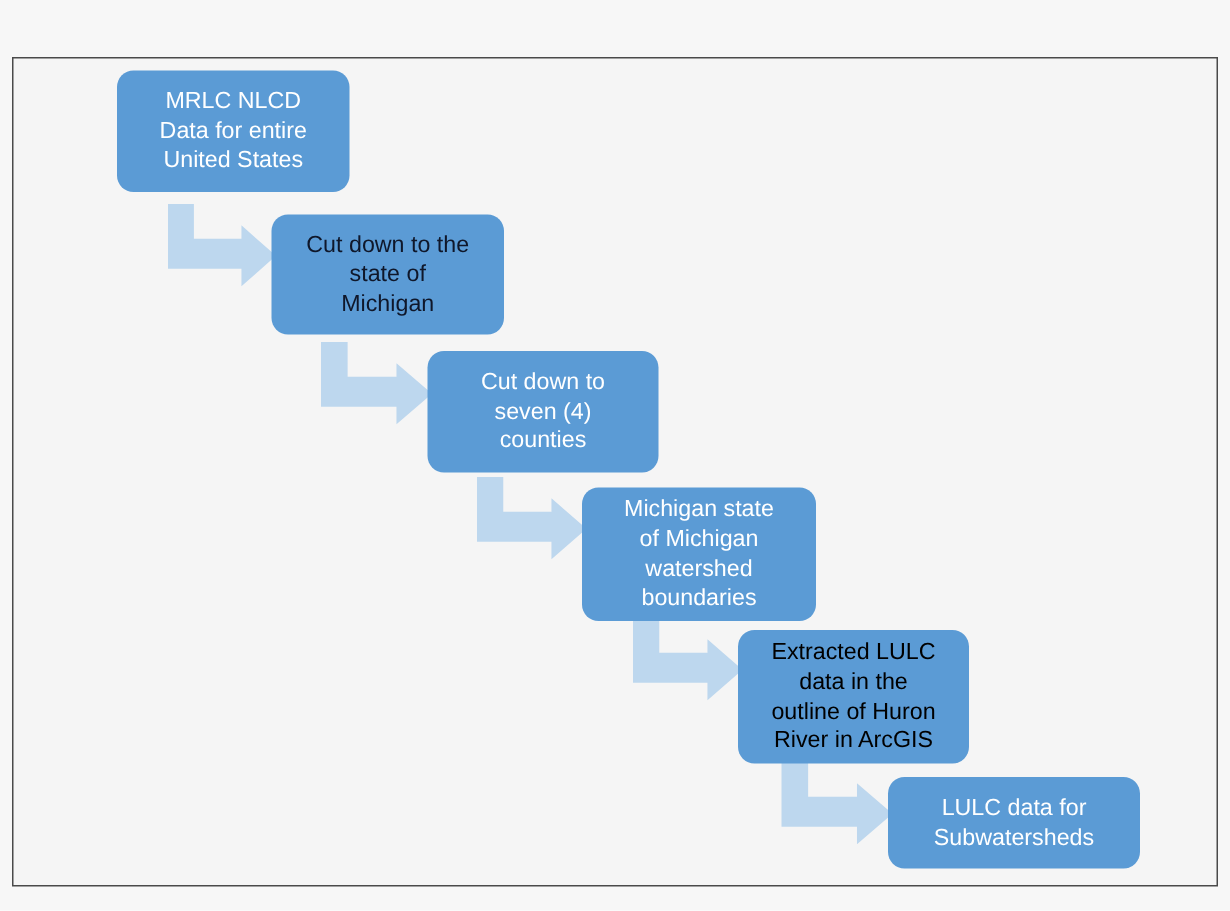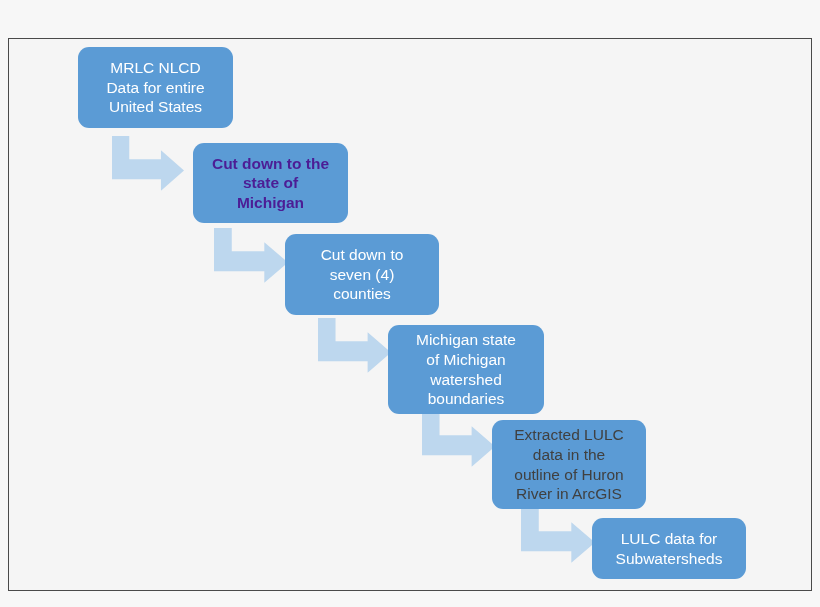--- a/index.html
+++ b/index.html
@@ -56,35 +56,35 @@
 </style>
 </head>
 <body>
 
 <div id="canvas">
   <div id="frame" style="border-color: rgb(74, 74, 74); background: rgb(245, 245, 245);">
     <div id="nodes-layer">
         <div class="node" style="left: 69px; top: 8px; width: 155px; height: 81px; background: rgb(91, 155, 213); color: rgb(255, 255, 255); font-size: 15.5px;">MRLC NLCD
 Data for entire
 United States</div>
-        <div class="node" style="left: 184px; top: 104px; width: 155px; height: 80px; background: rgb(91, 155, 213); color: #4c1d95; font-size: 15.5px; font-weight: bold;">Cut down to the
+        <div class="node" style="left: 172px; top: 104px; width: 155px; height: 80px; background: rgb(91, 155, 213); color: #0f172a; font-size: 15.5px;">Cut down to the
 state of
 Michigan</div>
         <div class="node" style="left: 276px; top: 195px; width: 154px; height: 81px; background: rgb(91, 155, 213); color: rgb(255, 255, 255); font-size: 15.5px;">Cut down to
 seven (4)
 counties</div>
         <div class="node" style="left: 379px; top: 286px; width: 156px; height: 89px; background: rgb(91, 155, 213); color: rgb(255, 255, 255); font-size: 15.5px;">Michigan state
 of Michigan
 watershed
 boundaries</div>
-        <div class="node" style="left: 483px; top: 381px; width: 154px; height: 89px; background: rgb(91, 155, 213); color: #404040; font-size: 15.5px;">Extracted LULC
+        <div class="node" style="left: 483px; top: 381px; width: 154px; height: 89px; background: rgb(91, 155, 213); color: #000000; font-size: 15.5px;">Extracted LULC
 data in the
 outline of Huron
 River in ArcGIS</div>
-        <div class="node" style="left: 583px; top: 479px; width: 154px; height: 61px; background: rgb(91, 155, 213); color: rgb(255, 255, 255); font-size: 15.5px;">LULC data for
+        <div class="node" style="left: 583px; top: 479px; width: 168px; height: 61px; background: rgb(91, 155, 213); color: rgb(255, 255, 255); font-size: 15.5px;">LULC data for
 Subwatersheds</div>
       </div>
     <div id="arrows-layer">
         <div class="arrow" style="left: 103px; top: 97px; width: 72px; height: 58px;">
           <svg width="72" height="58" viewBox="0 0 72 58">
             <polygon points="0.00,0.00 17.28,0.00 17.28,23.20 48.96,23.20 48.96,14.21 72.00,34.51 48.96,54.81 48.96,43.21 0.00,43.21" fill="#bdd7ee"></polygon>
           </svg>
         </div>
         <div class="arrow" style="left: 205px; top: 189px; width: 74px; height: 58px;">
           <svg width="74" height="58" viewBox="0 0 74 58">

